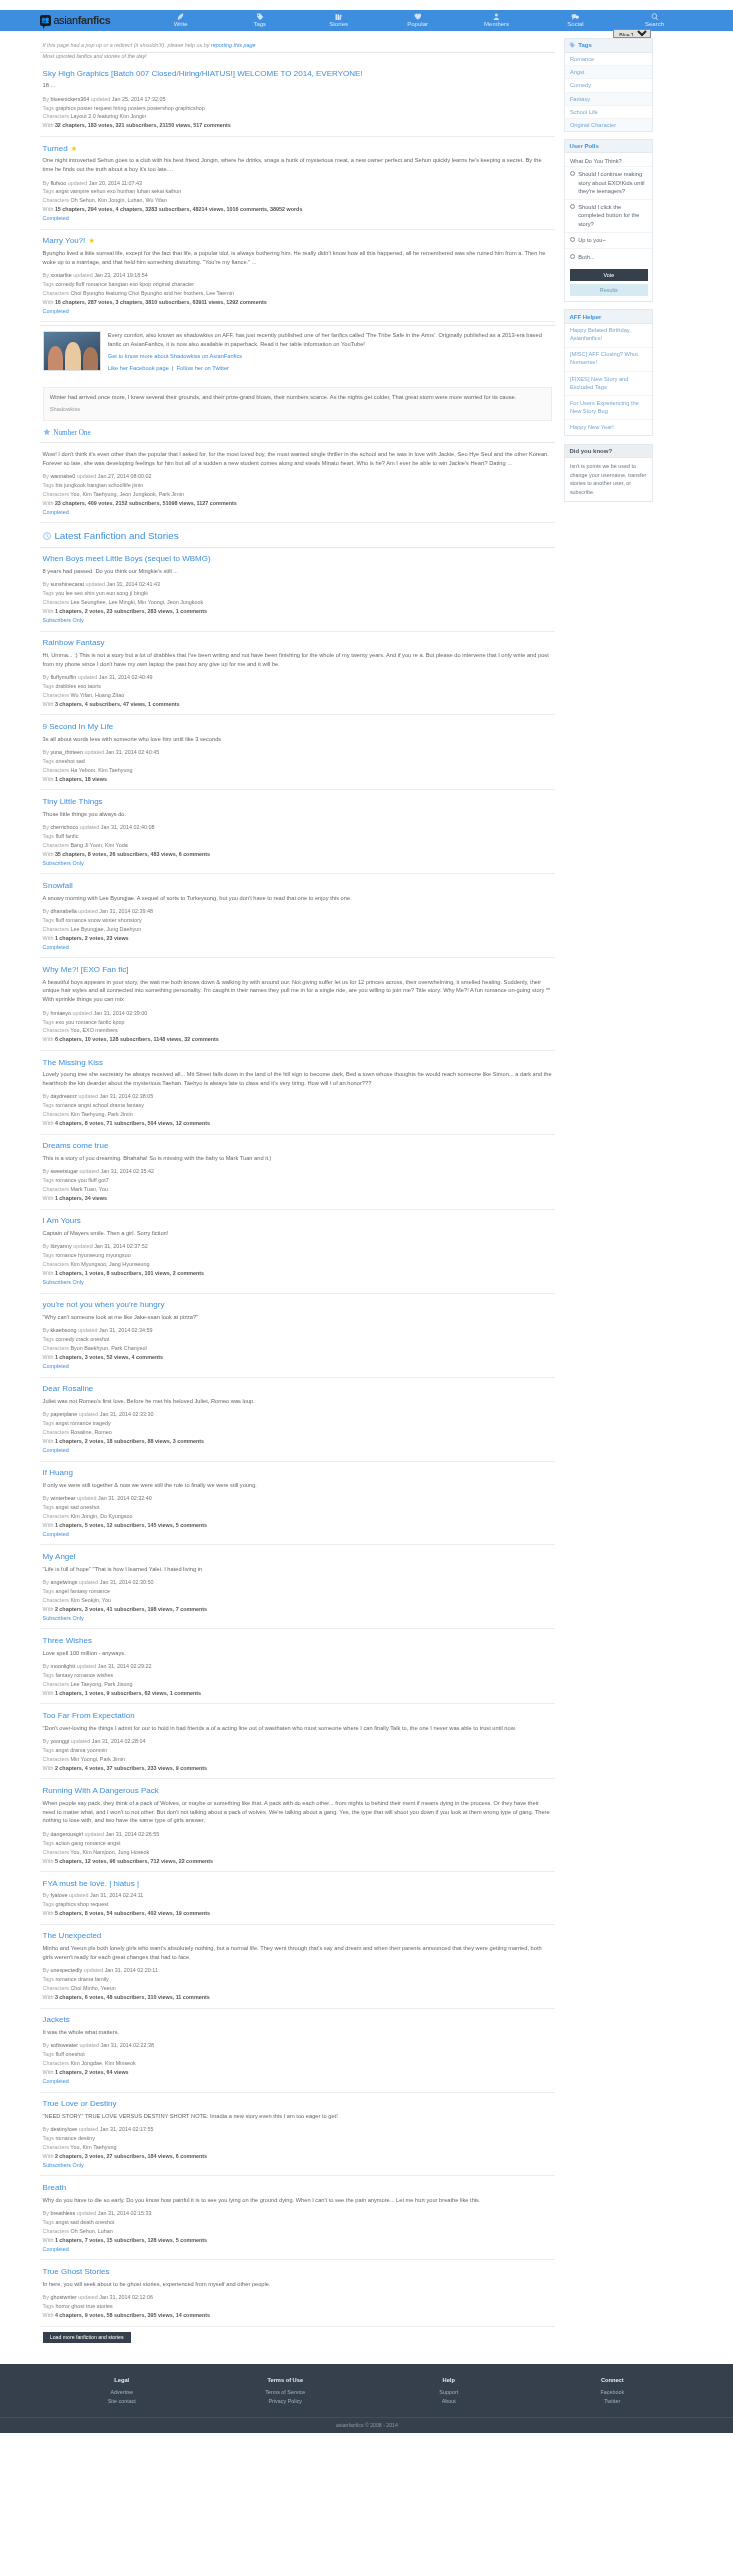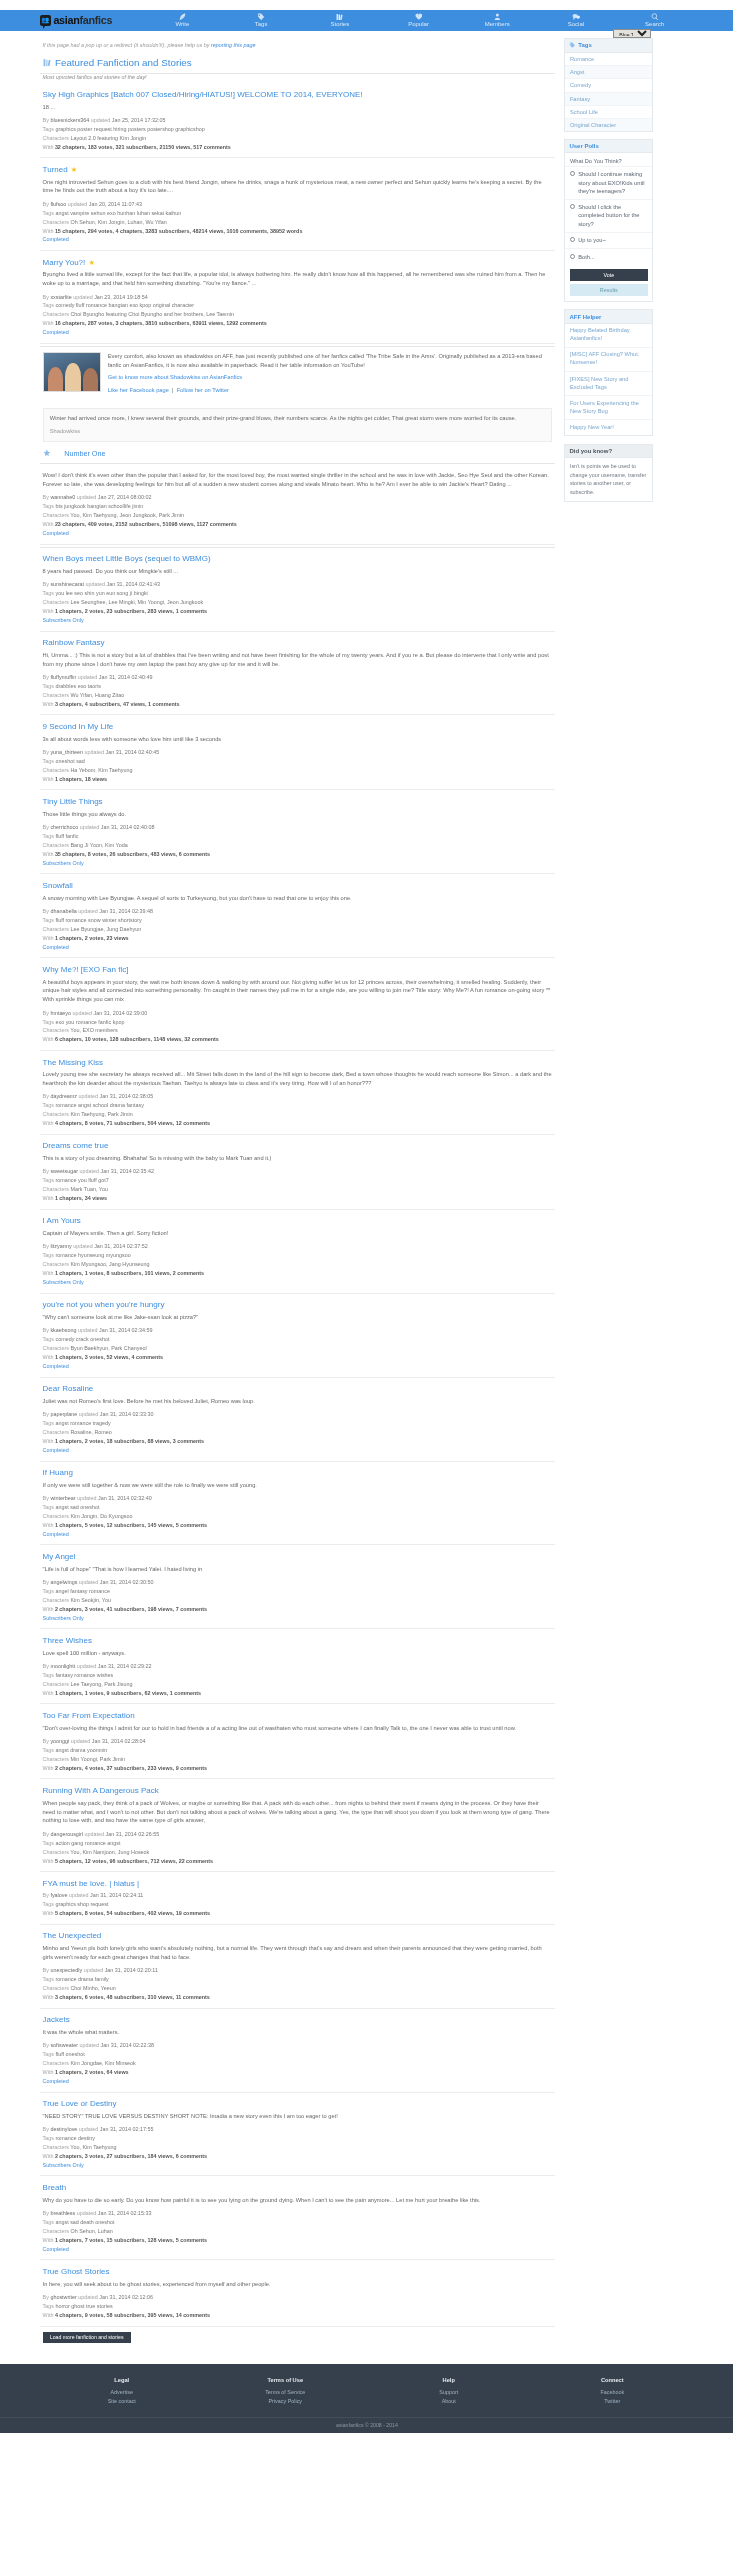--- a/index.html
+++ b/index.html
@@ -31,21 +31,21 @@
   .brand-mark {
     width:11.3px;height:11.3px;border-radius:2.1px;background:#1c1c1c;
     display:flex;align-items:center;justify-content:center;position:relative;
   }
   .brand-mark:after{
     content:"";position:absolute;bottom:-2.6px;left:2.6px;
     width:0;height:0;border-left:2.6px solid #1c1c1c;border-bottom:3.1px solid transparent;
   }
   .brand-mark span{color:#fff;font-size:6.7px;line-height:1;}
   .brand-text { font-size:10.8px; line-height:1; letter-spacing:-0.3px; }
-  .brand-text .b { color:#111; font-weight:bold; }
+  .brand-text .b { color:#111; font-weight:normal; }
   .brand-text .n { color:#2a2a2a; font-weight:700; }
   .nav-items { display:flex; align-items:stretch; flex:1; justify-content:space-around; margin-left:20.6px;}
   .nav-item {
     display:flex;flex-direction:column;align-items:center;justify-content:center;
     color:#dbeaf8; padding:1px 7.2px 2.1px; min-width:44px; cursor:pointer;
   }
   .nav-ico { height:7.7px; display:flex;align-items:center;justify-content:center; }
   .nav-ico svg{display:block;}
   .nav-label { font-size:6px; margin-top:1px; }
 
@@ -106,22 +106,23 @@
   .spot-body{ flex:1; font-size:5.7px; color:#666; line-height:1.6;}
   .spot-body .line{ margin-bottom:3.1px;}
 
   .quote-box{
     background:#fafafa;border:0.5px solid #ececec;padding:5.2px 6.2px;
     font-size:5.7px;color:#666;line-height:1.6;margin:4.1px 2.6px 0 2.6px;
   }
 
   
   .sub-head{
-    display:flex;align-items:center;gap:14px;font-size:7.2px;color:#3d8ede;
+    display:flex;align-items:center;gap:3px;font-size:7.2px;color:#3d8ede;
     padding:7.2px 0 2.6px 2.6px;
+    font-family:Liberation Serif, serif;
   }
 
   .btn-dark{
     display:inline-block;background:#36404d;color:#fff;font-size:5.2px;
     padding:2.6px 7.2px;margin:5.2px 2.6px;
   }
 
   
   .card{ border:0.5px solid #e4e9ee; margin-bottom:7.2px; background:#fff;}
   .card-head{
@@ -272,30 +273,20 @@
 
 <div class="page">
 
   <div class="col-main">
 
     <div class="report-line">
       <span>If this page had a pop up or a redirect (it shouldn't!), please help us by </span><a href="#">reporting this page</a>
     </div>
 
     
-    <div class="sec-head">
-      <span class="ico">
-        <svg width="8.8" height="8.8" viewBox="0 0 15 15">
-            <rect x="1" y="2" width="3" height="12" fill="#8dbcea"></rect>
-            <rect x="5" y="3" width="3" height="11" fill="#b9d7f3"></rect>
-            <path d="M10 3l3 1-2 10-3-1z" fill="#8dbcea"></path>
-          </svg>
-      </span>
-      <span>Featured Fanfiction and Stories</span>
-    </div>
     <div class="hr"></div>
     <div class="sec-sub">Most upvoted fanfics and stories of the day!</div>
 
     <div id="featured-list">
         <div class="story">
           <div class="story-title">
             <span>Sky High Graphics [Batch 007 Closed/Hiring/HIATUS!] WELCOME TO 2014, EVERYONE!</span>
           </div>
           <div class="story-desc">18 ...</div>
           <div class="meta">
@@ -385,20 +376,29 @@
           <span class="k">Characters </span><span>You, Kim Taehyung, Jeon Jungkook, Park Jimin</span>
         </div>
         <div class="meta-row">
           <span class="k">With </span><b>23 chapters, 409 votes, 2152 subscribers, 51098 views, 1127 comments</b>
         </div>
         <div class="meta-row status">Completed</div>
       </div>
     </div>
 
     
+    <div class="sec-head">
+      <span class="ico">
+        <svg width="8.2" height="8.2" viewBox="0 0 15 15">
+            <circle cx="7.5" cy="7.5" r="6.3" fill="none" stroke="#8dbcea" stroke-width="1.6"></circle>
+            <path d="M7.5 4v4l2.6 1.7" stroke="#8dbcea" stroke-width="1.4" fill="none" stroke-linecap="round"></path>
+          </svg>
+      </span>
+      <span>Latest Fanfiction and Stories</span>
+    </div>
     <div class="hr"></div>
 
     <div id="latest-list">
         <div class="story">
           <div class="story-title">
             <span>When Boys meet Little Boys (sequel to WBMG)</span>
           </div>
           <div class="story-desc">8 years had passed. Do you think our Mingkie's still ...</div>
           <div class="meta">
             <div class="meta-row"><span class="k">By </span><a href="#">sunshinecarat</a><span class="k"> updated </span><span>Jan 31, 2014 02:41:43</span></div>

